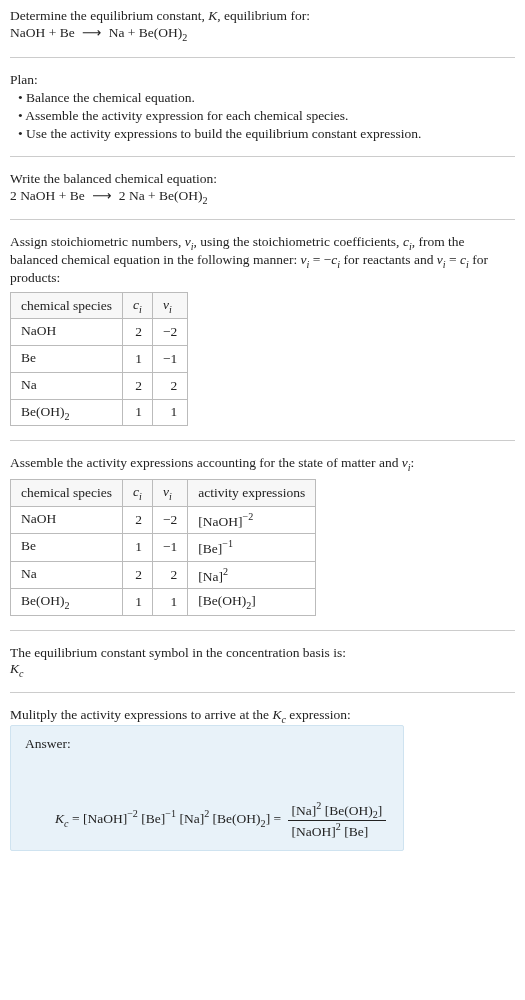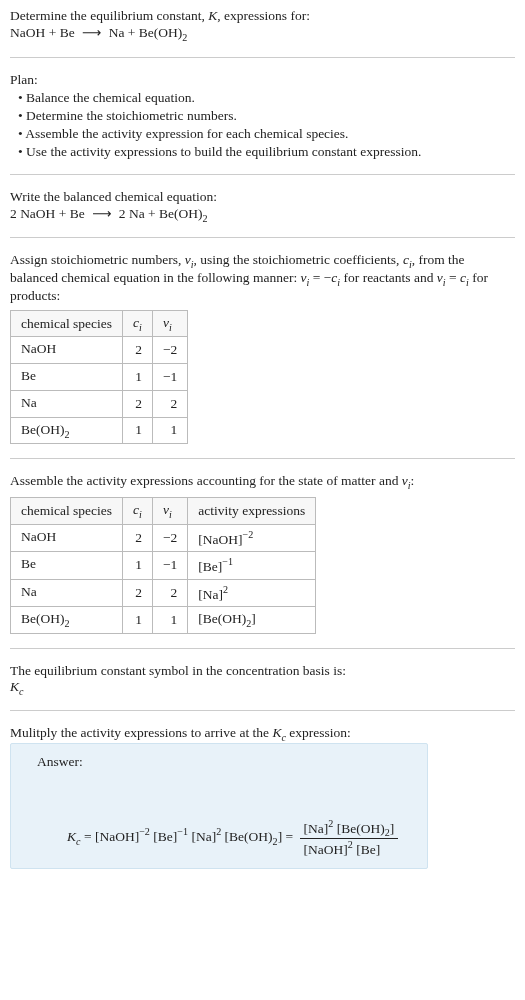--- a/index.html
+++ b/index.html
@@ -30,21 +30,21 @@
     padding: 4px 10px;
     text-align: left;
     background: #fff;
     font-weight: normal;
   }
   th { background: #f7f7f7; }
   td.r { text-align: right; }
   .answer {
     background: #e8f2f9;
     border: 1px solid #cfe3f0;
-    padding: 10px 26px;
+    padding: 10px 14px;
     display: inline-block;
     border-radius: 2px;
   }
   .answer-label { margin-bottom: 8px; }
   .frac {
     display: inline-block;
     vertical-align: middle;
     margin: 0 3px;
   }
   .frac .num { display:block; border-bottom: 1px solid #222; padding: 0 4px; }
@@ -52,35 +52,34 @@
   .kc { font-style: italic; }
   .plan-list div { margin: 2px 8px; }
 </style>
 </head>
 <body>
 
 
 
 
 <div>
-  <span>Determine the equilibrium constant, </span><span class="kc">K</span><span>, expressions for:</span>
+  <span>Determine the equilibrium constant, </span><span class="kc">K</span><span>, equilibrium for:</span>
 </div>
 <div class="eq">
   <span>NaOH</span><span> + </span><span>Be</span>
   <span class="arrow">⟶</span>
   <span>Na</span><span> + </span><span><span>Be(OH)</span><span class="sub">2</span></span>
 </div>
 
 <hr class="sep">
 
 
 <div>Plan:</div>
 <div class="plan-list">
   <div>• Balance the chemical equation.</div>
-  <div>• Determine the stoichiometric numbers.</div>
   <div>• Assemble the activity expression for each chemical species.</div>
   <div>• Use the activity expressions to build the equilibrium constant expression.</div>
 </div>
 
 <hr class="sep">
 
 
 <div>Write the balanced chemical equation:</div>
 <div class="eq">
   <span>2 </span><span>NaOH</span><span> + </span><span>Be</span>

